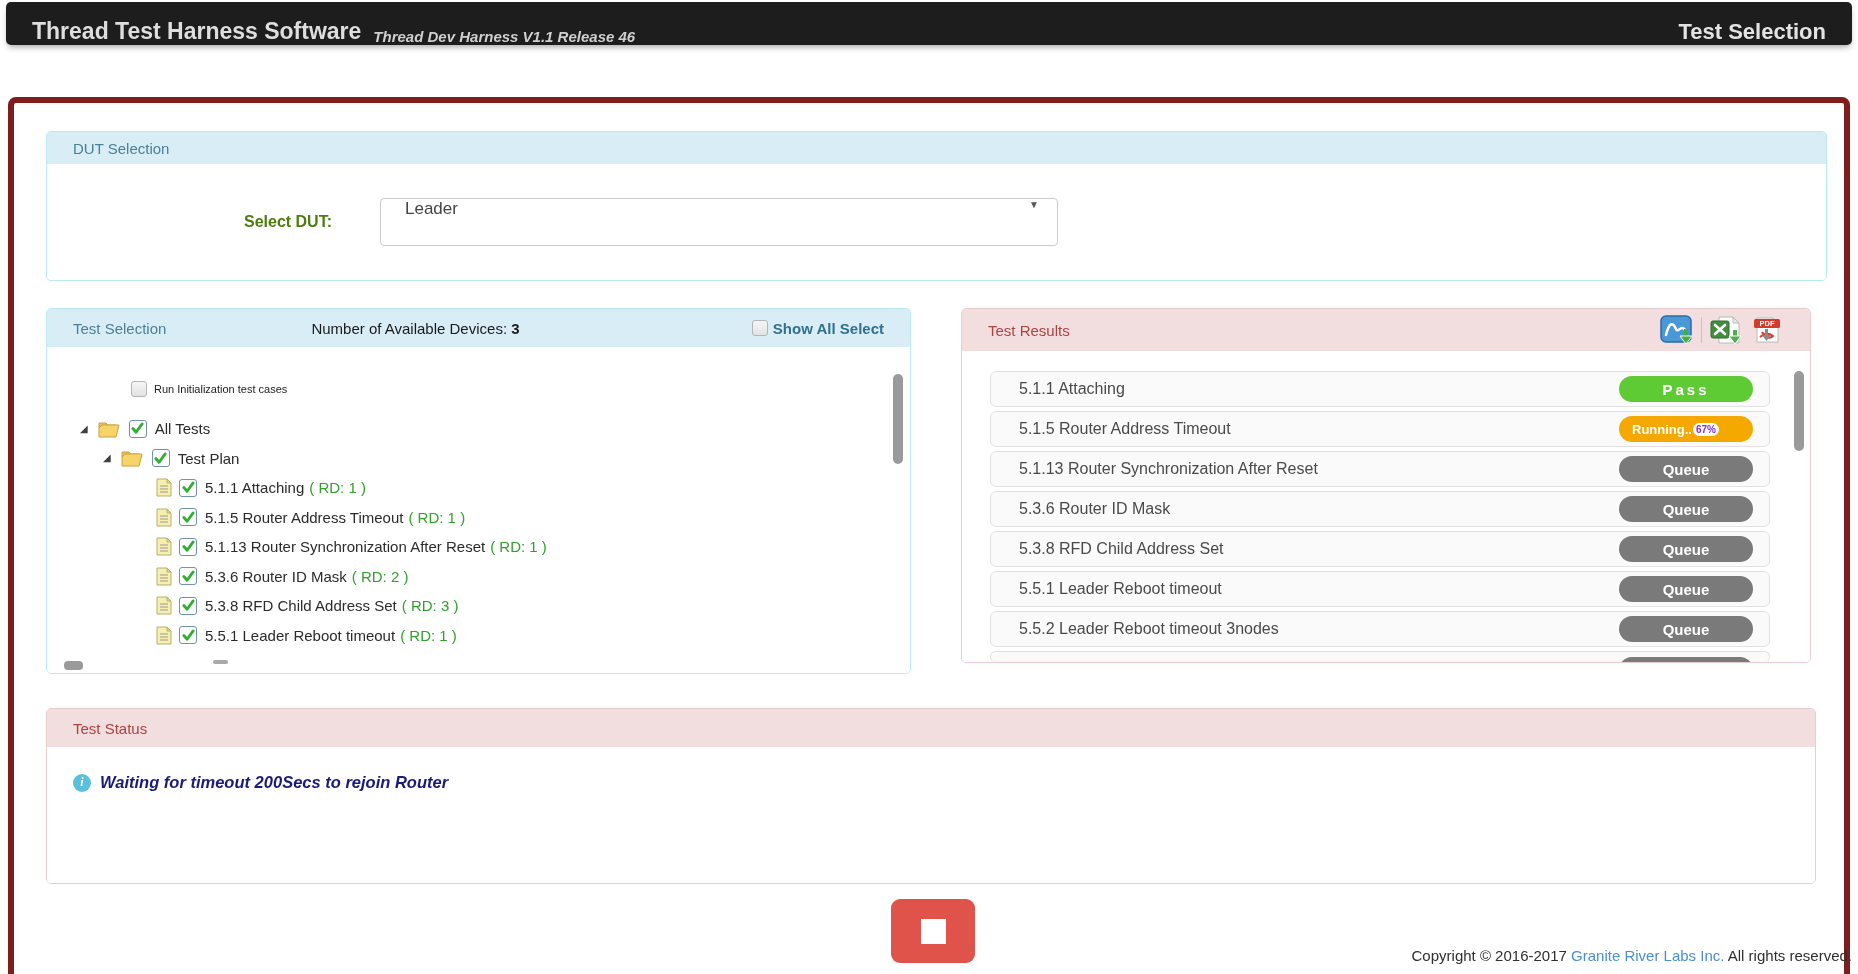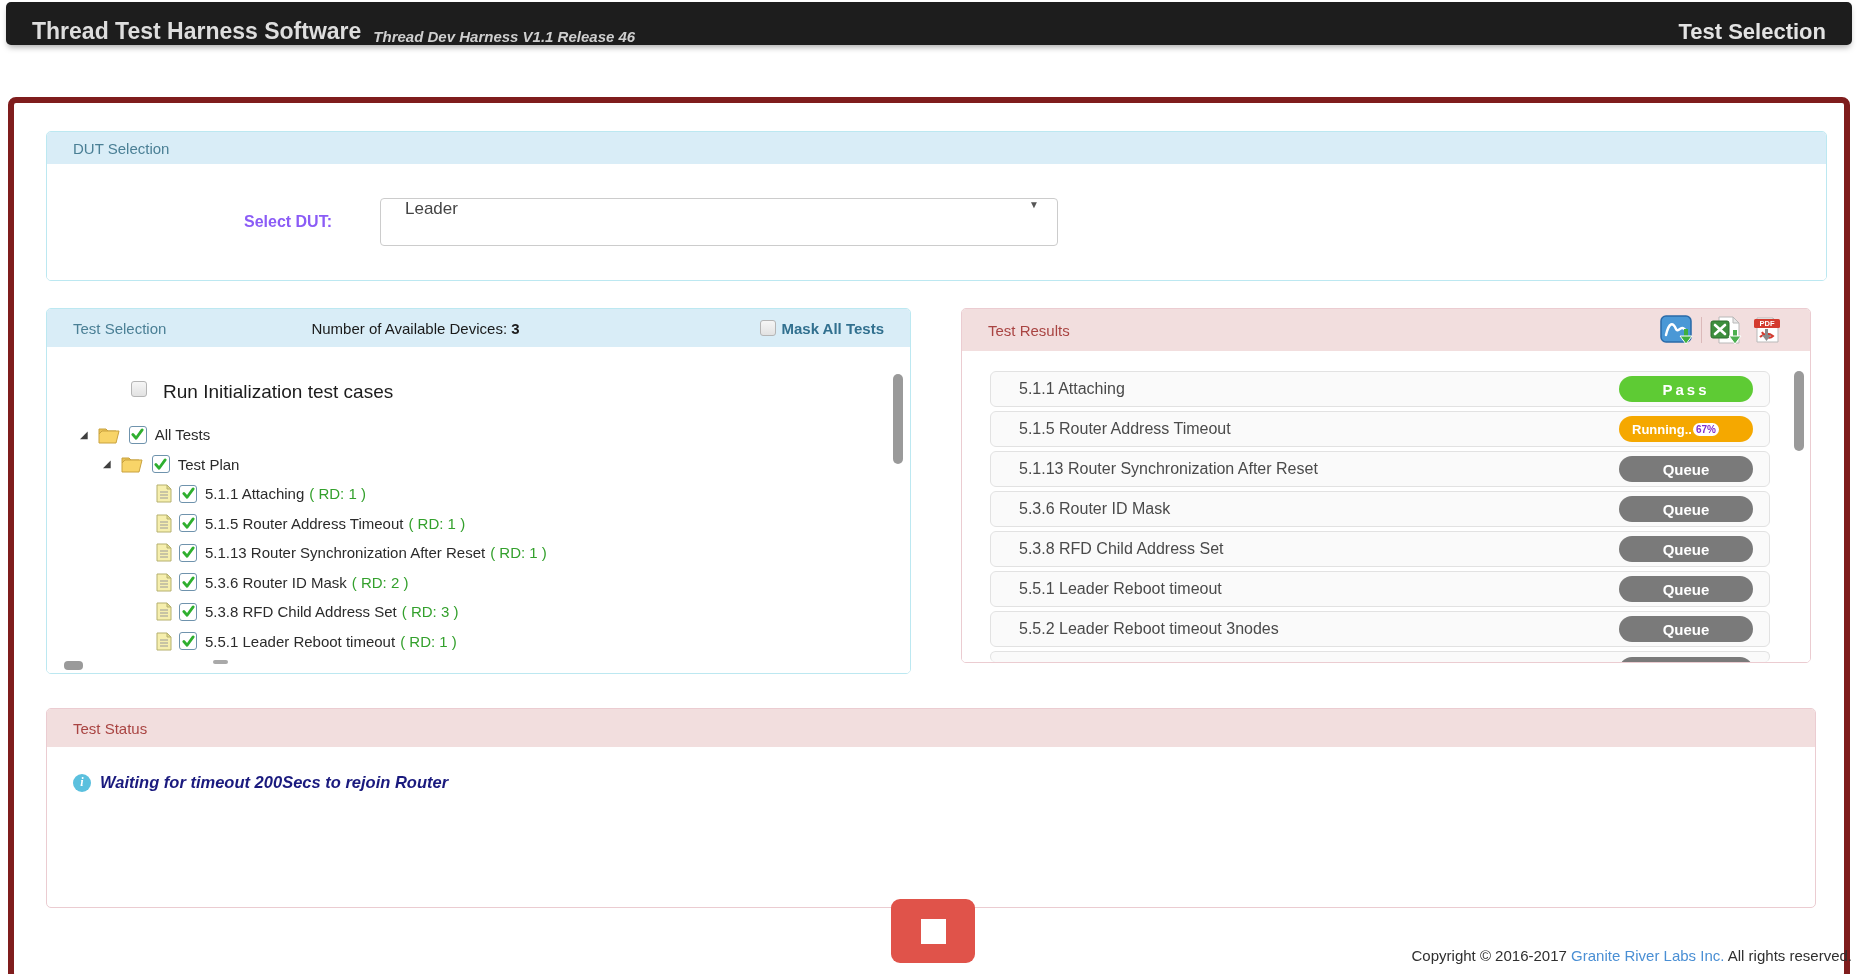--- a/index.html
+++ b/index.html
@@ -30,21 +30,21 @@
                border-bottom-left-radius:4px; border-bottom-right-radius:4px; }
   .blue  .panel-hdr{ background:#d9edf7; color:#4a7f95; }
   .blue  { border:1px solid #bce8f1; }
   .pink  .panel-hdr{ background:#f2dede; color:#a94442;gap:11px; }
   .pink  { border:1px solid #ebccd1; }
 
   
   .panel-dut{ left:32px; top:28px; width:1781px; height:150px; }
   .panel-dut .panel-hdr{ height:32px; }
   .panel-dut .panel-body{ height:116px; display:flex; align-items:center; }
-  .dut-label{ width:285px; text-align:right; font-size:16px; font-weight:bold; color:#8b5cf6; }
+  .dut-label{ width:285px; text-align:right; font-size:16px; font-weight:bold; color:#4d7c0f; }
   .dut-select{
     margin-left:48px; width:678px; height:48px; border:1px solid #ccc; border-radius:4px;
     background:#fff; display:flex; align-items:flex-start; padding:0 18px 0 24px;
     font-size:17px; color:#444; cursor:pointer;
   }
   .dut-select .arrow{ margin-left:auto; font-size:10px; color:#555; }
 
   
   .panel-tests{ left:32px; top:205px; width:865px; height:366px; }
   .panel-tests .panel-hdr{ height:38px; }
@@ -56,21 +56,21 @@
 
   .cb-unchecked{
     width:16px; height:16px; border:1px solid #b5b5b5; border-radius:3px;
     background:linear-gradient(#f6f6f6,#e2e2e2); display:inline-block; flex:0 0 auto;
   }
   .cb-checked{
     width:18px; height:18px; border:1px solid #6f93ad; border-radius:3px;
     background:#fff; display:inline-flex; align-items:center; justify-content:center; flex:0 0 auto;
   }
 
-  .init-row{ display:flex; gap:16px; margin:34px 0 0 84px; font-size:19px; color:#1c1c1c; cursor:pointer;}
+  .init-row{ display:flex; align-items:center; gap:7px; margin:34px 0 0 84px; font-size:11px; color:#1c1c1c; cursor:pointer;}
   .tree{ margin-top:17px; }
   .tree-row{ height:29.5px; display:flex; align-items:center; font-size:15px; color:#2b2b2b; cursor:pointer;}
   .tree-row.root { padding-left:33px; }
   .tree-row.group{ padding-left:56px; }
   .tree-row.leaf { padding-left:108px; }
   .expander{ font-size:10px; color:#3f3f3f; margin-right:10px; line-height:1; }
   .folder-ic{ width:22px; height:18px; margin-right:9px; display:inline-block; }
   .doc-ic{ width:18px; height:19px; margin-right:6px; display:inline-block; }
   .tree-row .cb-checked{ margin-right:8px; }
   .t-rd{ color:#33a02c; margin-left:5px; white-space:pre; }
@@ -108,21 +108,21 @@
   .badge-progress:empty{ display:none; }
   .badge-progress{
     background:#fff; color:#8130cf; border-radius:8px; padding:1px 3px;
     font-size:10px; font-weight:bold; margin-left:1px;
   }
   .res-row.partial{ height:11px; margin-top:0; border-bottom:none; align-items:flex-start; }
   .res-row.partial .badge{ height:26px; margin-top:5px; border-radius:13px 13px 0 0; }
   .panel-results .vscroll{ right:6px; top:20px; height:80px; }
 
   
-  .panel-status{ left:32px; top:605px; width:1770px; height:200px; }
+  .panel-status{ left:32px; top:605px; width:1770px; height:176px; }
   .panel-status .panel-hdr{ height:38px; }
   .panel-status .panel-body{ height:136px; }
   .status-line{ display:flex; align-items:center; gap:9px; margin:26px 0 0 26px; }
   .info-ic{
     width:18px; height:18px; border-radius:50%; background:#5bc0de; color:#fff;
     font-size:12px; font-weight:bold; font-style:italic; font-family:"Liberation Serif","DejaVu Serif",serif;
     display:flex; align-items:center; justify-content:center; flex:0 0 auto;
   }
   .status-msg{ font-size:16.5px; font-weight:bold; font-style:italic; color:#1a1a7e; }
 
@@ -161,21 +161,21 @@
       </div>
     </div>
   </div>
 
   <div class="panel blue panel-tests">
     <div class="panel-hdr">
       <span>Test Selection</span>
       <span class="hdr-devices"><span>Number of Available Devices: </span><b>3</b></span>
       <span class="hdr-showall">
         <span class="cb-unchecked"></span>
-        <span class="lbl">Mask All Tests</span>
+        <span class="lbl">Show All Select</span>
       </span>
     </div>
     <div class="panel-body">
       <div class="init-row">
         <span class="cb-unchecked"></span>
         <span>Run Initialization test cases</span>
       </div>
 
       <div class="tree">
         <div class="tree-row root">

